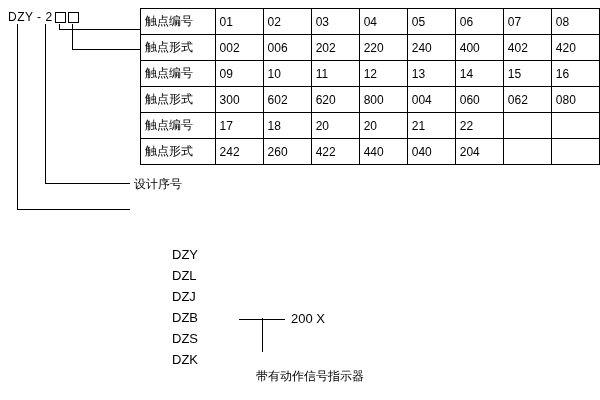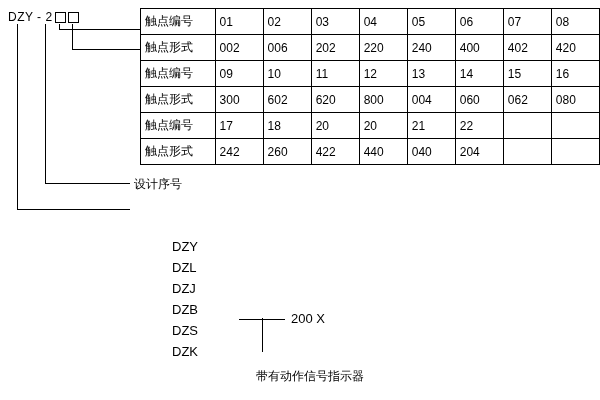--- a/index.html
+++ b/index.html
@@ -77,21 +77,21 @@
   .caption {
     position: absolute;
     font-size: 12px;
     white-space: nowrap;
   }
 
   
   .legend {
     position: absolute;
     left: 172px;
-    top: 236px;
+    top: 244px;
     font-size: 13px;
     line-height: 21px;
   }
   .legend div {
     height: 21px;
   }
   .legend-right {
     position: absolute;
     left: 233px;
     top: 311px;

